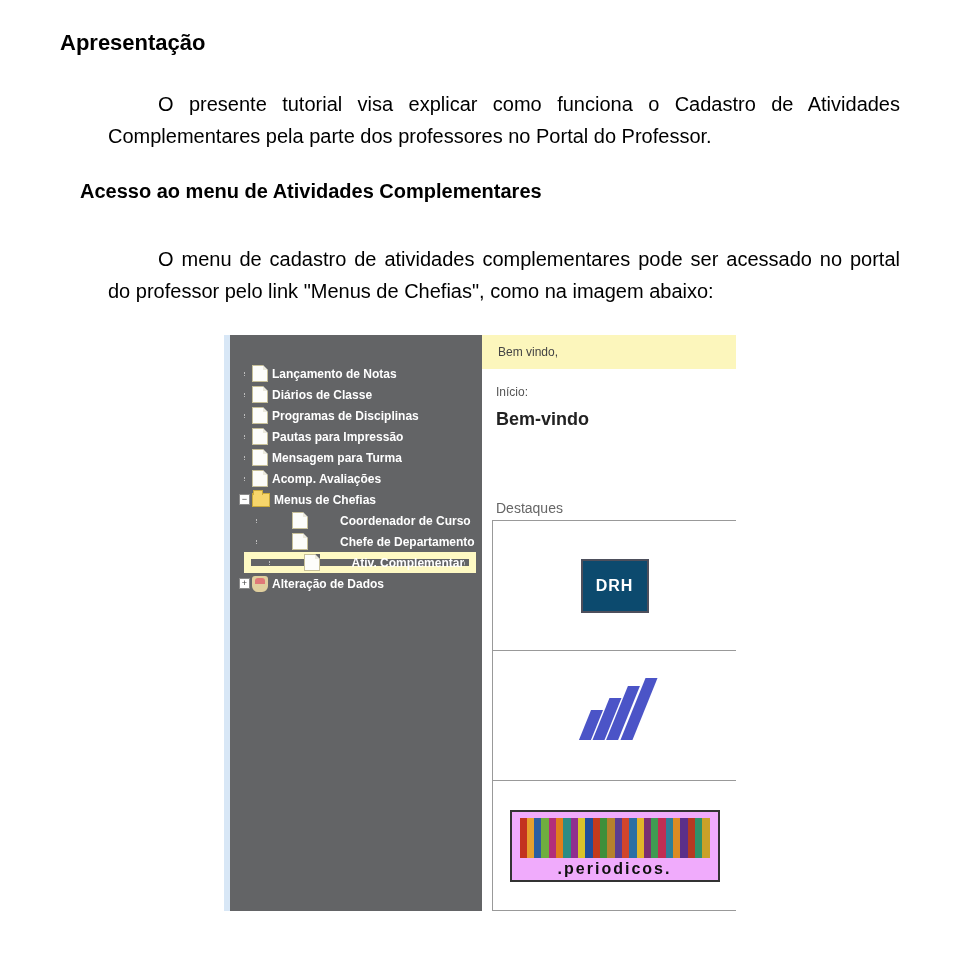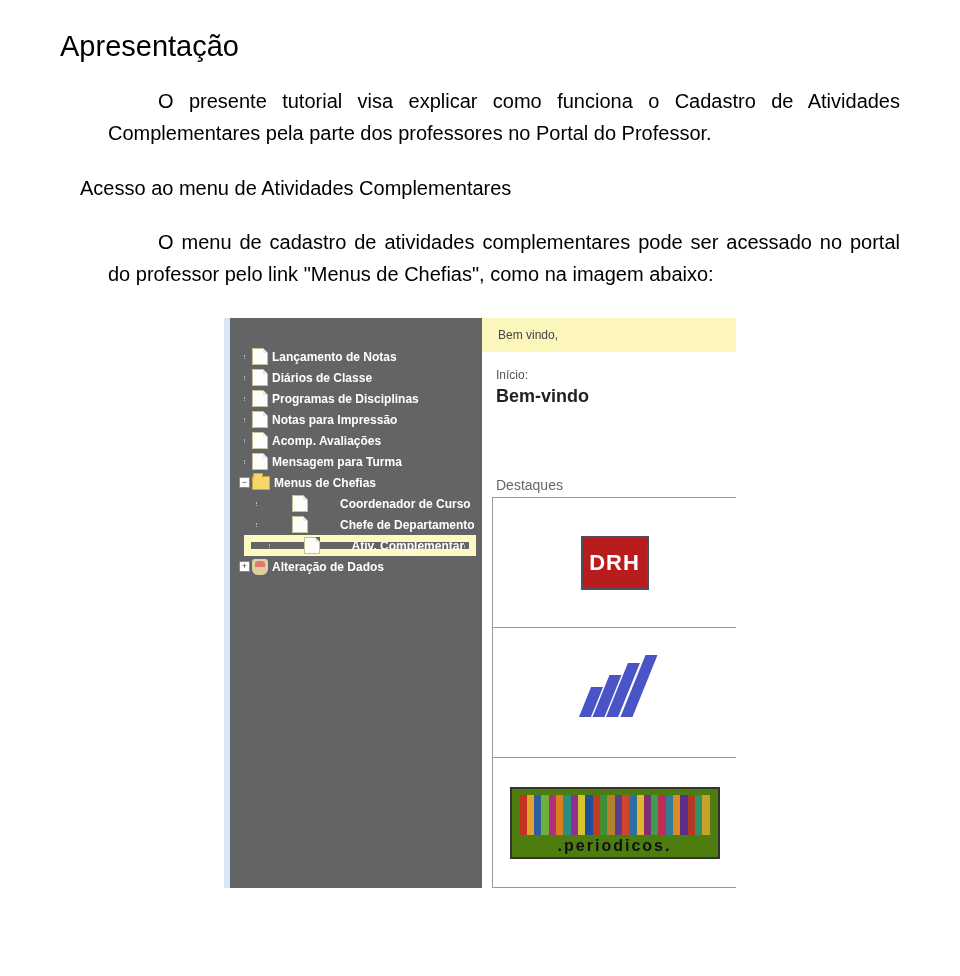--- a/index.html
+++ b/index.html
@@ -6,38 +6,38 @@
     margin: 0;
     padding: 0;
     font-family: Arial, sans-serif;
     background: #fff;
     width: 960px;
   }
   .page {
     padding: 30px 60px;
   }
   .h1 {
-    font-size: 29px;
-    font-weight: normal;
-    margin-bottom: 22px;
+    font-size: 22px;
+    font-weight: bold;
+    margin-bottom: 32px;
   }
   .para {
     font-size: 20px;
     line-height: 1.6;
     text-align: justify;
     margin-bottom: 28px;
     margin-left: 48px;
   }
   .indent {
     text-indent: 50px;
   }
   .h2 {
     font-size: 20px;
-    font-weight: normal;
-    margin: 10px 0 26px 20px;
+    font-weight: bold;
+    margin: 10px 0 40px 20px;
   }
   
   .shot-wrap {
     display: flex;
     justify-content: center;
     margin-top: 6px;
   }
   .shot {
     width: 512px;
     box-sizing: border-box;
@@ -135,47 +135,47 @@
   }
   
   .right-col{
     flex:1;background:#fff;font-family:Verdana,sans-serif;
   }
   .welcome-bar{
     background:#fcf6bc;padding:10px 0 10px 16px;font-size:12px;color:#444;
   }
   .inicio-block{margin:16px 0 0 14px;}
   .inicio-label{font-size:12px;color:#555;}
-  .bemvindo{font-size:18px;font-weight:bold;color:#222;margin-top:4px;}
+  .bemvindo{font-size:18px;font-weight:bold;color:#222;margin-top:10px;}
   .destaques-label{
     font-size:14px;color:#666;margin:70px 0 4px 14px;
   }
   .dest-grid{
     border-top:1px solid #999;margin-left:10px;
   }
   .dest-cell{
     height:130px;border-bottom:1px solid #999;border-left:1px solid #999;
     display:flex;align-items:center;justify-content:center;
     padding:8px;box-sizing:border-box;
   }
   .drh-badge{
-    width:64px;height:50px;background:#b91c1c;color:#fff;border:2px solid #4d4f5c;
+    width:64px;height:50px;background:#0c4a6e;color:#fff;border:2px solid #4d4f5c;
     display:flex;align-items:center;justify-content:center;
-    font-weight:bold;font-size:22px;letter-spacing:1px;font-family:Arial,sans-serif;
+    font-weight:bold;font-size:16px;letter-spacing:1px;font-family:Arial,sans-serif;
   }
   .bars-logo{display:flex;gap:4px;margin-bottom:14px;}
   .bars-logo span{
     display:block;width:12px;background:#4b54c7;transform:skewX(-22deg);
   }
   .bars-logo span:nth-child(1){height:30px;margin-top:32px;}
   .bars-logo span:nth-child(2){height:42px;margin-top:20px;}
   .bars-logo span:nth-child(3){height:54px;margin-top:8px;}
   .bars-logo span:nth-child(4){height:62px;margin-top:0px;}
   .period-logo{
-    border:2px solid #333;background:#4d7c0f;padding:6px 8px 2px 8px;text-align:center;
+    border:2px solid #333;background:#f0abfc;padding:6px 8px 2px 8px;text-align:center;
   }
   .period-stripes{
     height:40px;width:190px;display:flex;
   }
   .period-stripes span{flex:1;}
   .period-text{
     font-weight:bold;letter-spacing:2px;font-size:16px;color:#111;margin-top:2px;
     font-family:Verdana,sans-serif;
   }
 </style>
@@ -204,31 +204,31 @@
             <span class="menu-label">Diários de Classe</span>
           </div>
           <div class="menu-row">
             <span class="twig"></span>
               <span class="page-icon"></span>
             <span class="menu-label">Programas de Disciplinas</span>
           </div>
           <div class="menu-row">
             <span class="twig"></span>
               <span class="page-icon"></span>
-            <span class="menu-label">Notas para Impressão</span>
+            <span class="menu-label">Pautas para Impressão</span>
+          </div>
+          <div class="menu-row">
+            <span class="twig"></span>
+              <span class="page-icon"></span>
+            <span class="menu-label">Mensagem para Turma</span>
           </div>
           <div class="menu-row">
             <span class="twig"></span>
               <span class="page-icon"></span>
             <span class="menu-label">Acomp. Avaliações</span>
-          </div>
-          <div class="menu-row">
-            <span class="twig"></span>
-              <span class="page-icon"></span>
-            <span class="menu-label">Mensagem para Turma</span>
           </div>
 
           <div class="menu-row">
             <span class="twig">
                 <span class="exp-box">−</span>
               </span>
             <span class="folder-icon"></span>
             <span class="menu-label">Menus de Chefias</span>
           </div>
           <div class="sub">

